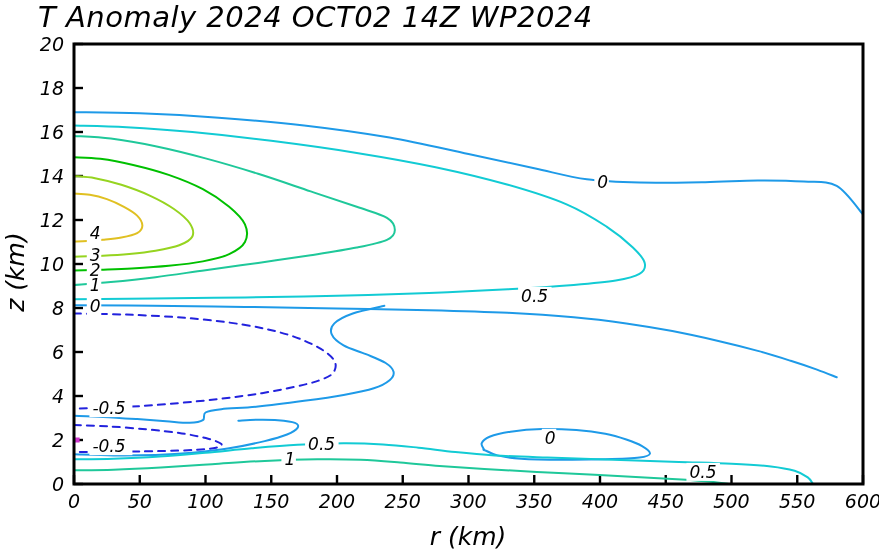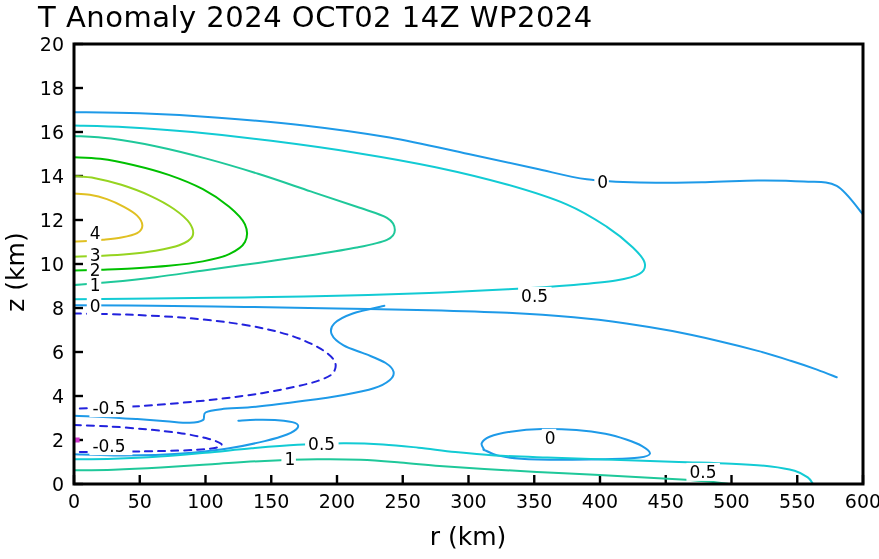--- a/index.html
+++ b/index.html
@@ -11,20 +11,21 @@
     width: 879px;
     height: 559px;
     font-family: "DejaVu Sans", sans-serif;
     overflow: hidden;
   }
   #plot-root {
     position: relative;
     width: 879px;
     height: 559px;
     background: #ffffff;
+    font-style: italic;
   }
   svg.figure {
     display: block;
     width: 879px;
     height: 559px;
   }
   text {
     font-family: "DejaVu Sans", sans-serif;
     fill: #000000;
   }

